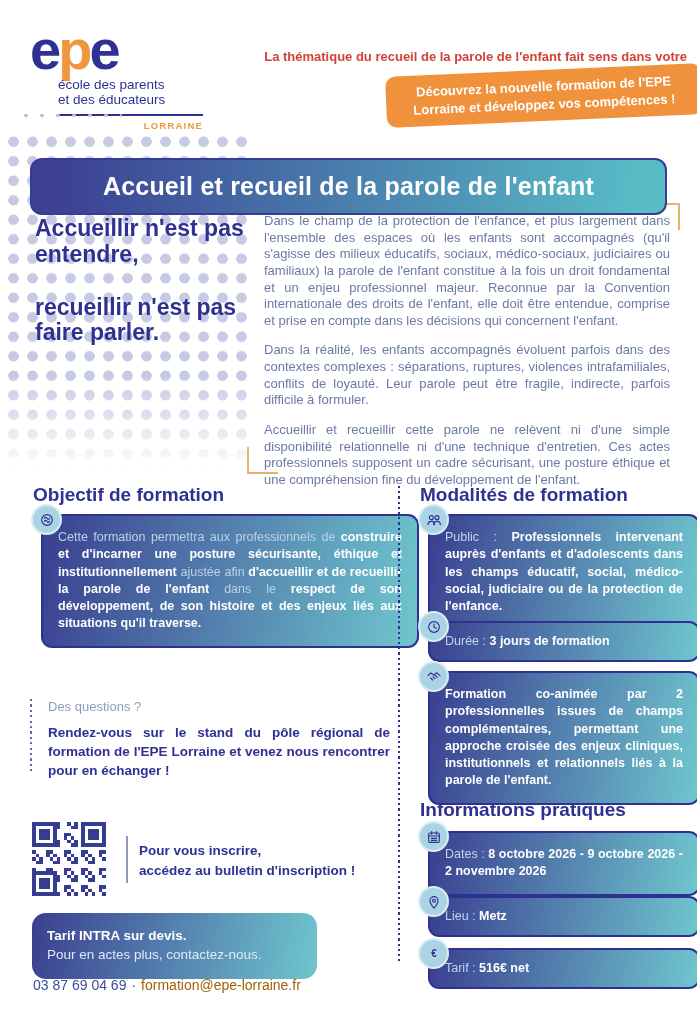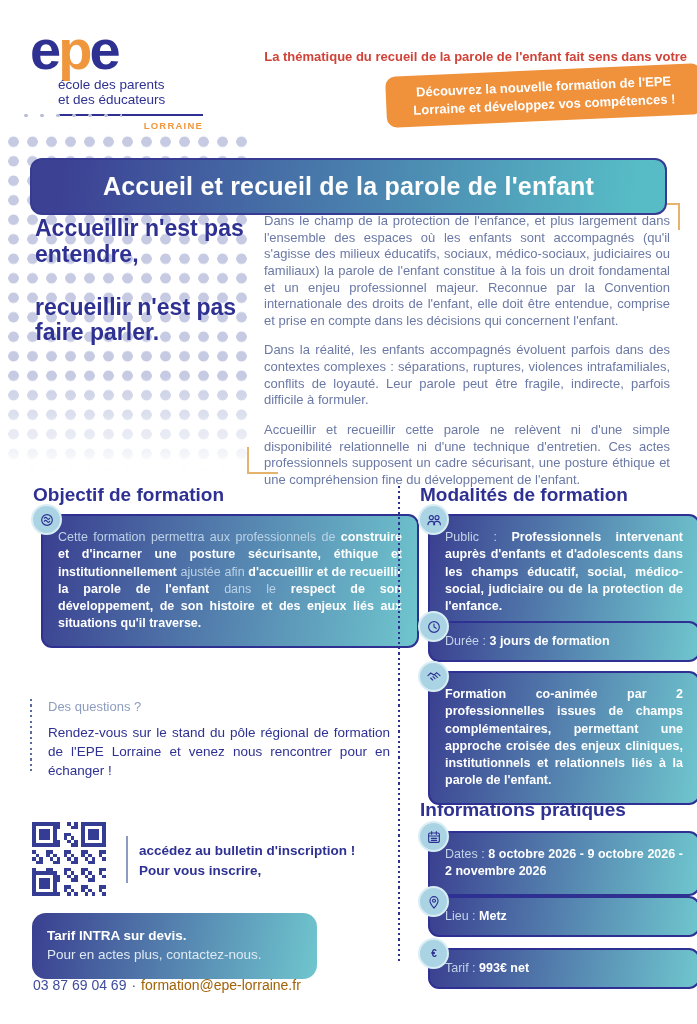--- a/index.html
+++ b/index.html
@@ -65,21 +65,21 @@
     background:#aad4e4;border:2px solid #d9edf4;display:flex;align-items:center;justify-content:center;z-index:3;
   }
   .ico svg{display:block;}
   
   .h-objectif{position:absolute;left:33px;top:484px;}
   .objectif-box{left:41px;top:514px;width:344px;}
   .q-dots{position:absolute;left:30px;top:699px;width:2.2px;height:72px;
     background:repeating-linear-gradient(to bottom,#5b6aa0 0 2.2px,transparent 2.2px 5.4px);}
   .q-label{position:absolute;left:48px;top:699px;font-size:13px;color:#8d9cc0;}
   .q-text{position:absolute;left:48px;top:723px;width:342px;
-    font-size:13.5px;font-weight:400;color:#2e3192;line-height:1.42;text-align:justify;}
+    font-size:13.5px;font-weight:700;color:#2e3192;line-height:1.42;text-align:justify;}
   .qr{position:absolute;left:32px;top:822px;width:74px;height:74px;}
   .qr-sep{position:absolute;left:126px;top:836px;width:2px;height:47px;background:#8d9ac2;}
   .insc{position:absolute;left:139px;top:841px;font-size:13.5px;font-weight:700;color:#2e3192;line-height:1.45;}
   .tarif-box{
     position:absolute;left:32px;top:913px;width:255px;border-radius:14px;
     background:linear-gradient(100deg,#3a3f90 0%,#6fc6ce 100%);
     padding:14px 15px;font-size:13.5px;line-height:1.4;
   }
   .tarif-box .t1{color:#ffffff;font-weight:700;}
   .tarif-box .t2{color:#dfeaf3;}
@@ -336,22 +336,22 @@
         <rect x="6" y="20" width="1" height="1"></rect>
         <rect x="7" y="20" width="1" height="1"></rect>
         <rect x="10" y="20" width="1" height="1"></rect>
         <rect x="12" y="20" width="1" height="1"></rect>
         <rect x="15" y="20" width="1" height="1"></rect>
         <rect x="17" y="20" width="1" height="1"></rect>
         <rect x="20" y="20" width="1" height="1"></rect>
       </svg></div>
   <div class="qr-sep"></div>
   <div class="insc">
+    <div>Pour vous inscrire,</div>
     <div>accédez au bulletin d'inscription !</div>
-    <div>Pour vous inscrire,</div>
   </div>
 
   <div class="tarif-box">
     <div class="t1">Tarif INTRA sur devis.</div>
     <div class="t2">Pour en actes plus, contactez-nous.</div>
   </div>
 
   <div class="contact">
     <span>03 87 69 04 69</span><span class="sep">·</span><a href="#">formation@epe-lorraine.fr</a>
   </div>
@@ -412,16 +412,16 @@
     </span>
     <span class="lbl">Lieu : </span><b>Metz</b>
   </div>
 
   <div class="gbox box-tarif">
     <span class="ico">
       <svg width="16" height="16" viewBox="0 0 24 24">
         <text x="12" y="17" text-anchor="middle" font-size="15" font-weight="bold" fill="#2e3192" font-family="Liberation Sans, sans-serif">€</text>
       </svg>
     </span>
-    <span class="lbl">Tarif : </span><b>993€ net</b>
+    <span class="lbl">Tarif : </span><b>516€ net</b>
   </div>
 
 </div>
 
 </body></html>

